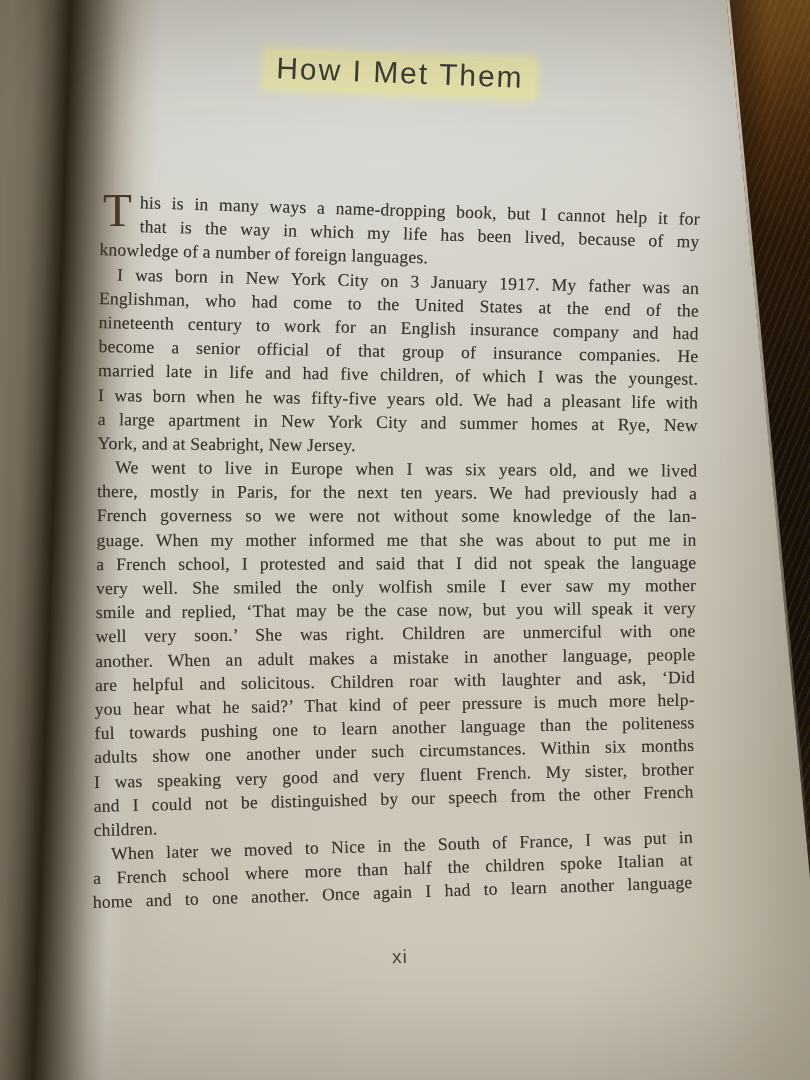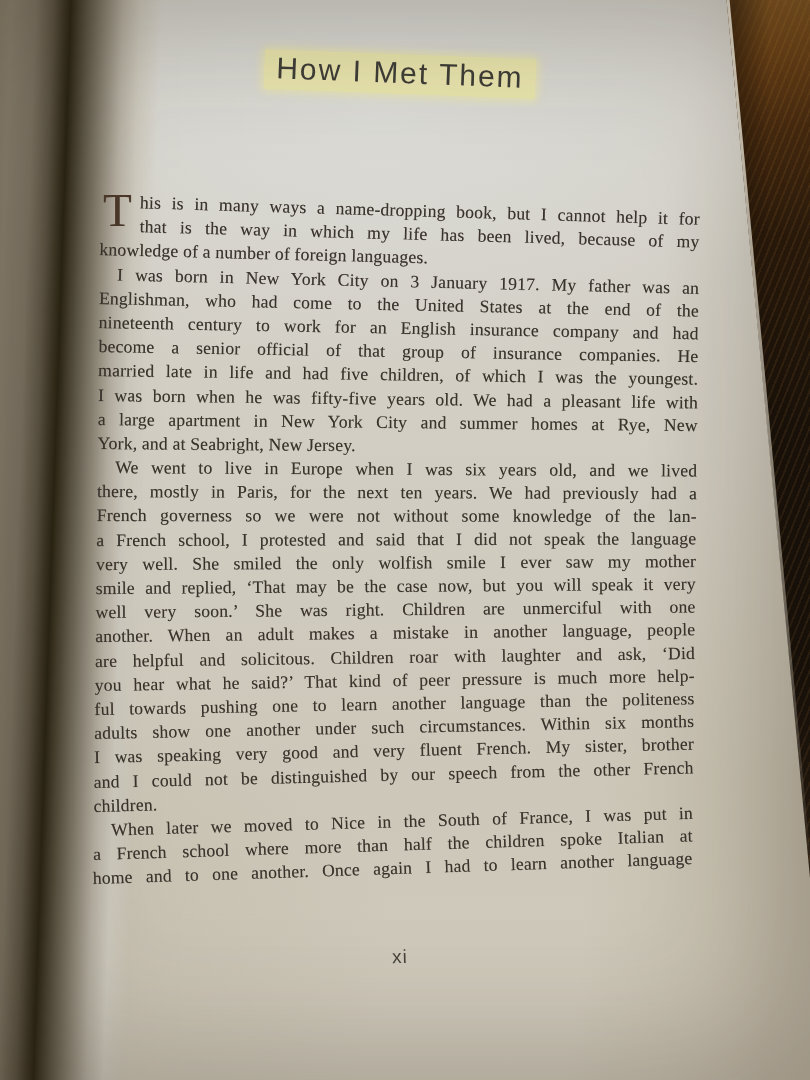--- a/index.html
+++ b/index.html
@@ -103,20 +103,21 @@
         <div class="line" style="transform: translateX(-1.5px) rotate(0.96deg); transform-origin: left center;">become a senior official of that group of insurance companies. He</div>
         <div class="line" style="transform: translateX(-1.8px) rotate(0.83deg); transform-origin: left center;">married late in life and had five children, of which I was the youngest.</div>
         <div class="line" style="transform: translateX(-2px) rotate(0.71deg); transform-origin: left center;">I was born when he was fifty-five years old. We had a pleasant life with</div>
         <div class="line" style="transform: translateX(-2.3px) rotate(0.58deg); transform-origin: left center;">a large apartment in New York City and summer homes at Rye, New</div>
         <div class="line last" style="transform: translateX(-2.5px) rotate(0.46deg); transform-origin: left center;">York, and at Seabright, New Jersey.</div>
       </div>
       <div class="para">
         <div class="line indent" style="transform: translateX(-2.8px) rotate(0.33deg); transform-origin: left center;">We went to live in Europe when I was six years old, and we lived</div>
         <div class="line" style="transform: translateX(-3px) rotate(0.21deg); transform-origin: left center;">there, mostly in Paris, for the next ten years. We had previously had a</div>
         <div class="line" style="transform: translateX(-3.3px) rotate(0.09deg); transform-origin: left center;">French governess so we were not without some knowledge of the lan-</div>
+        <div class="line" style="transform: translateX(-3.5px) rotate(-0.04deg); transform-origin: left center;">guage. When my mother informed me that she was about to put me in</div>
         <div class="line" style="transform: translateX(-3.8px) rotate(-0.16deg); transform-origin: left center;">a French school, I protested and said that I did not speak the language</div>
         <div class="line" style="transform: translateX(-4px) rotate(-0.29deg); transform-origin: left center;">very well. She smiled the only wolfish smile I ever saw my mother</div>
         <div class="line" style="transform: translateX(-4.3px) rotate(-0.41deg); transform-origin: left center;">smile and replied, ‘That may be the case now, but you will speak it very</div>
         <div class="line" style="transform: translateX(-4.5px) rotate(-0.53deg); transform-origin: left center;">well very soon.’ She was right. Children are unmerciful with one</div>
         <div class="line" style="transform: translateX(-4.8px) rotate(-0.66deg); transform-origin: left center;">another. When an adult makes a mistake in another language, people</div>
         <div class="line" style="transform: translateX(-5px) rotate(-0.78deg); transform-origin: left center;">are helpful and solicitous. Children roar with laughter and ask, ‘Did</div>
         <div class="line" style="transform: translateX(-5.3px) rotate(-0.91deg); transform-origin: left center;">you hear what he said?’ That kind of peer pressure is much more help-</div>
         <div class="line" style="transform: translateX(-5.5px) rotate(-1.03deg); transform-origin: left center;">ful towards pushing one to learn another language than the politeness</div>
         <div class="line" style="transform: translateX(-5.8px) rotate(-1.16deg); transform-origin: left center;">adults show one another under such circumstances. Within six months</div>
         <div class="line" style="transform: translateX(-6px) rotate(-1.28deg); transform-origin: left center;">I was speaking very good and very fluent French. My sister, brother</div>

